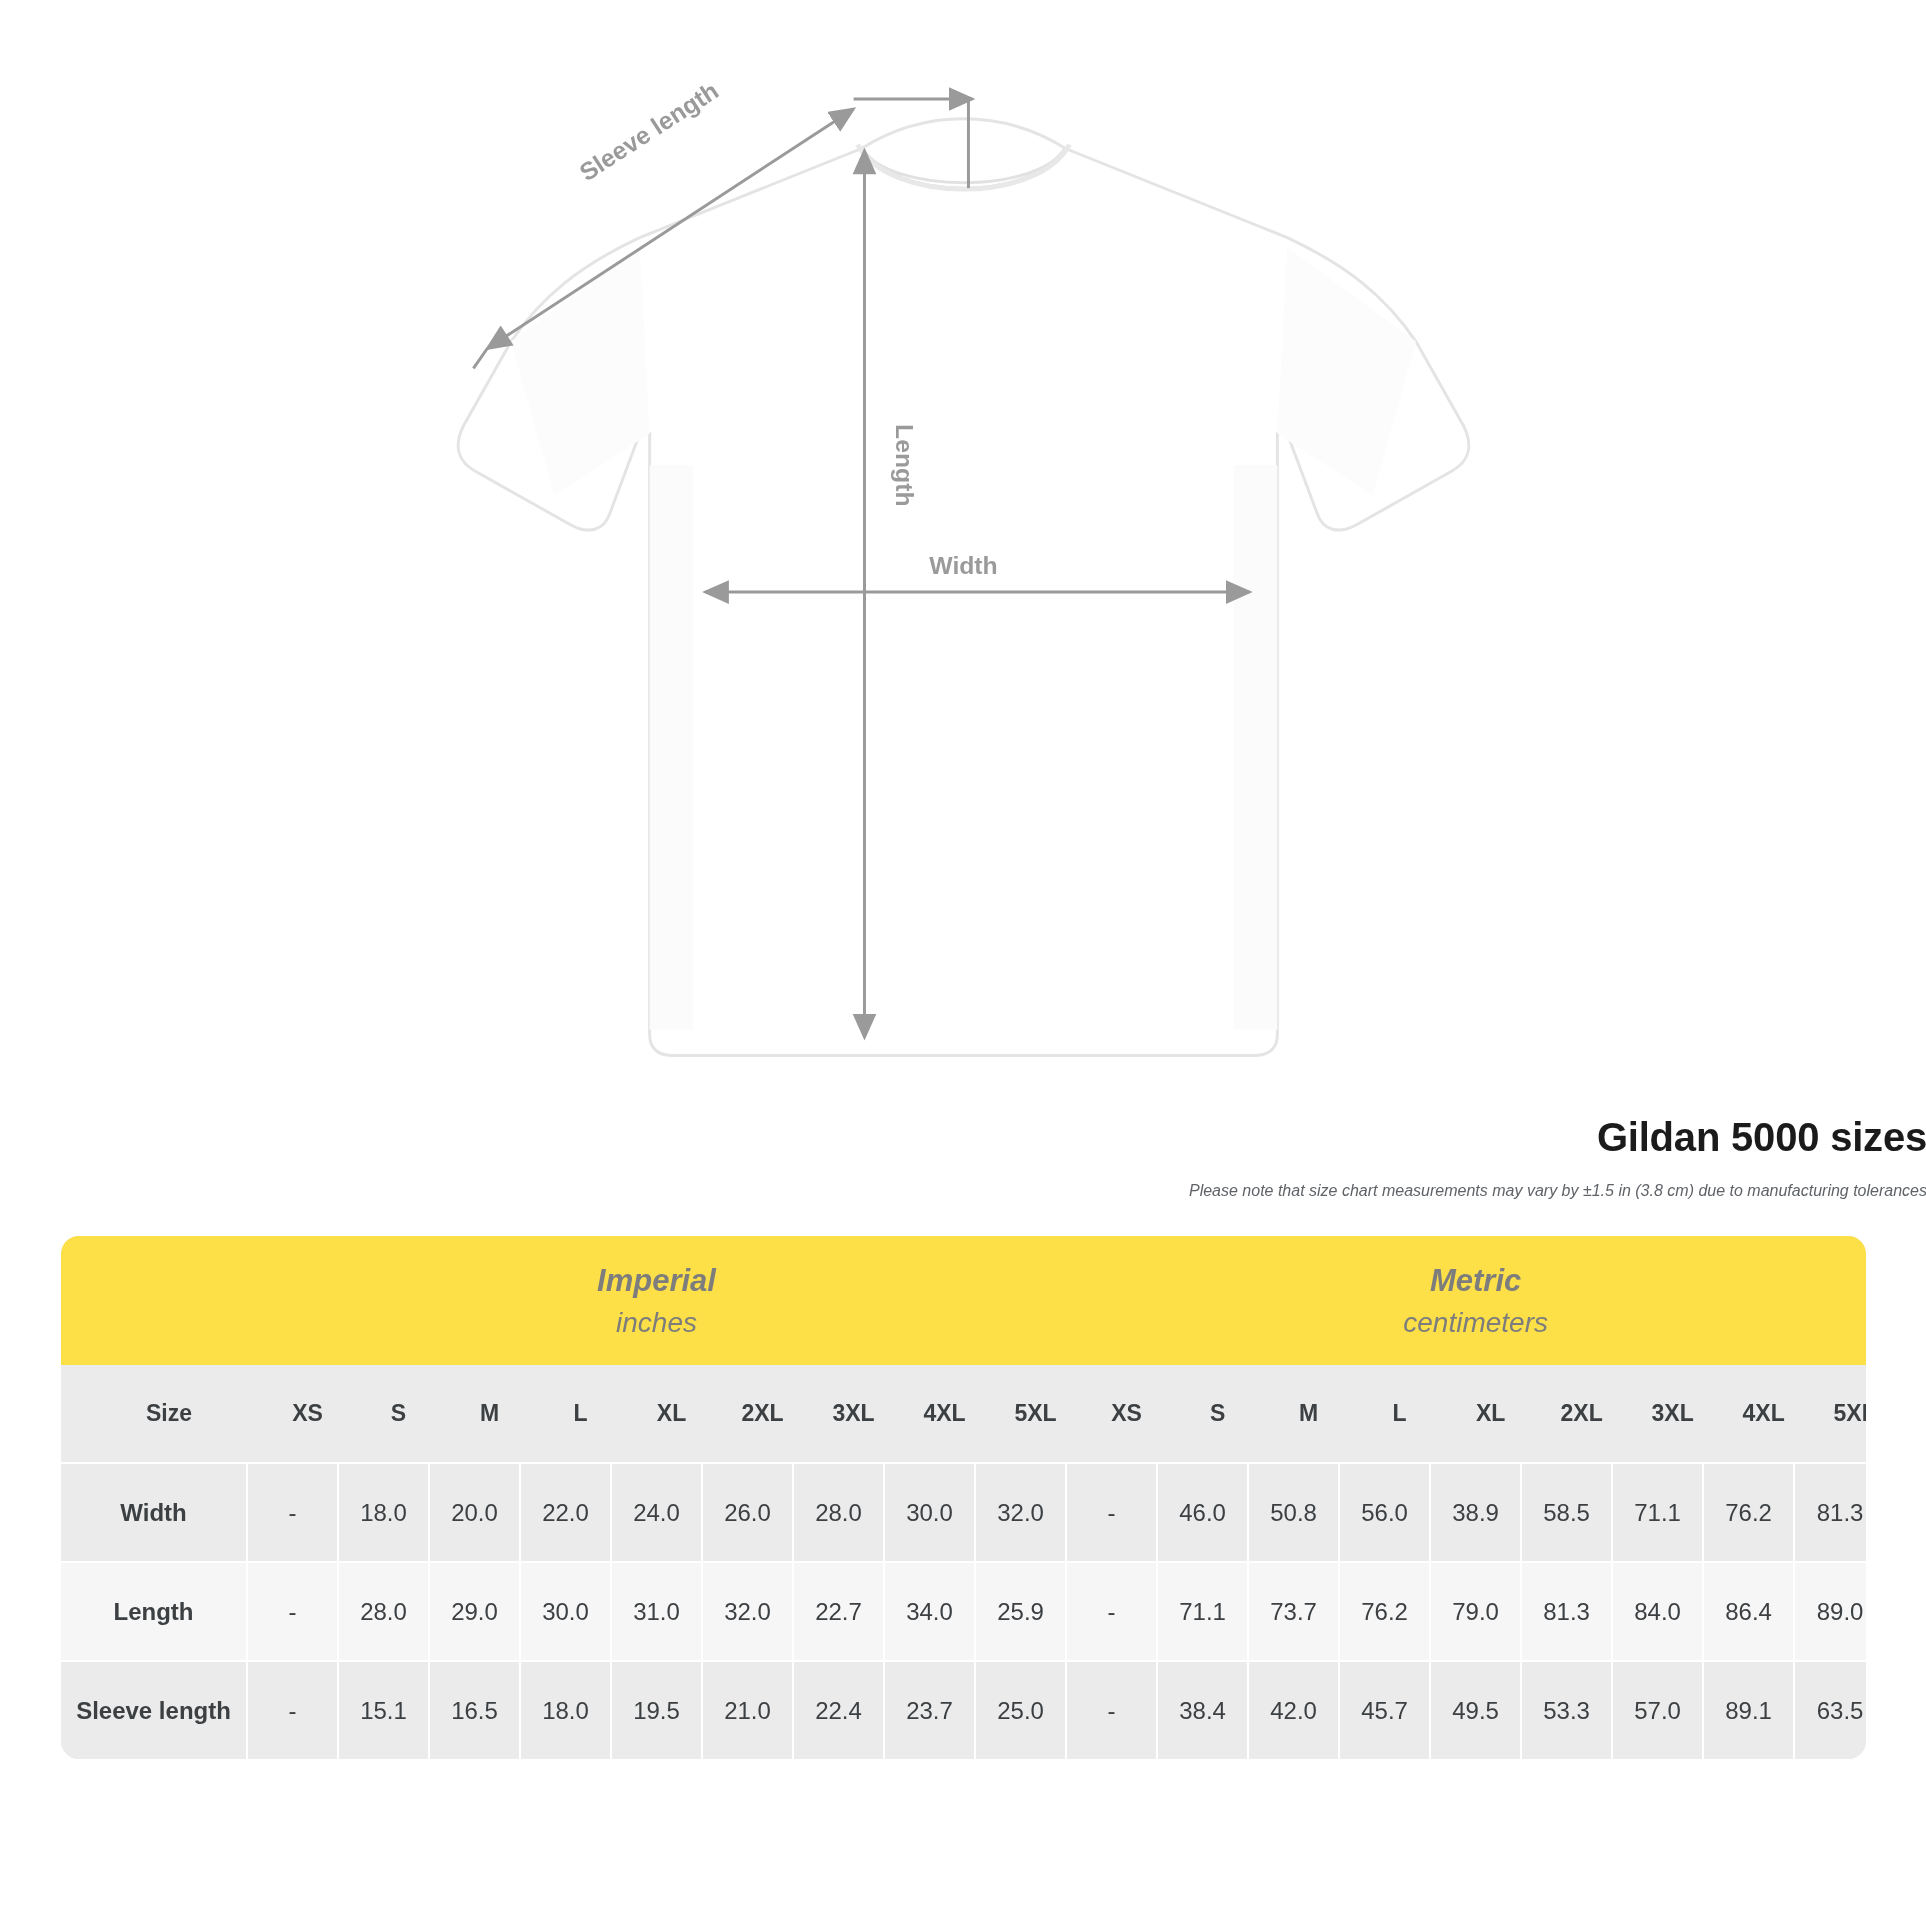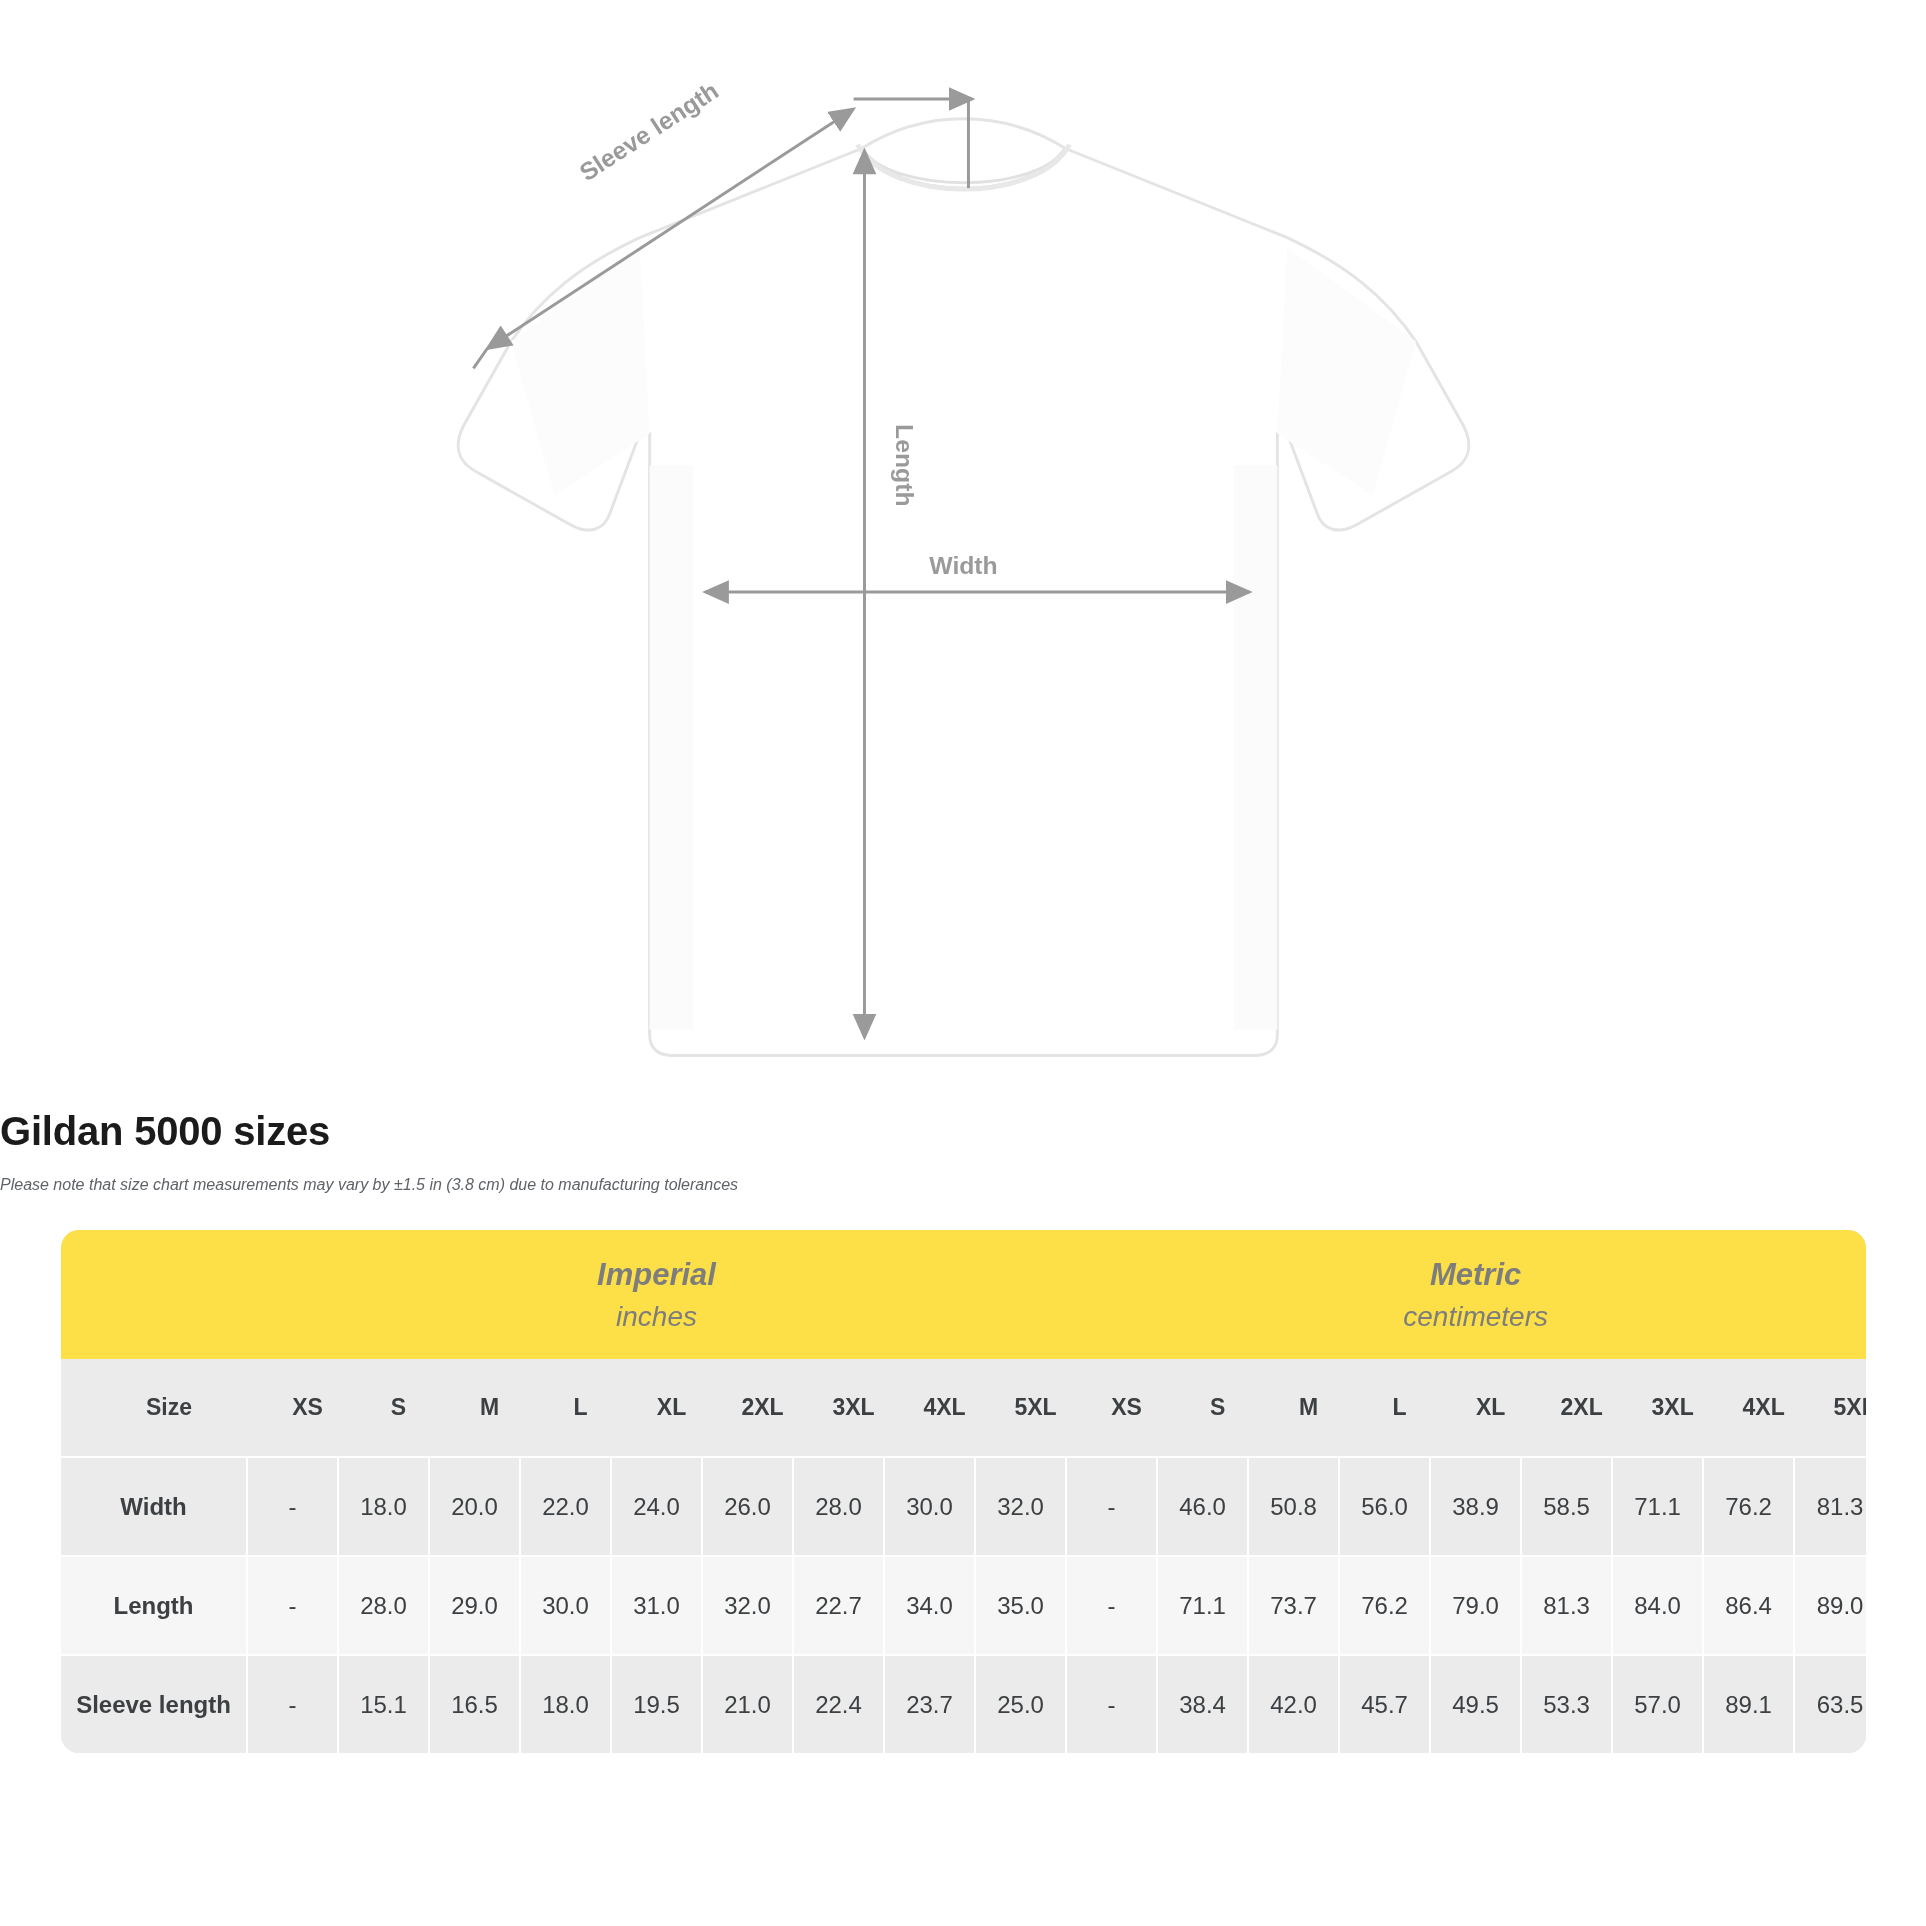--- a/index.html
+++ b/index.html
@@ -26,22 +26,22 @@
     position: relative;
     width: 1927px;
     height: 1099px;
   }
   .illus svg {
     display: block;
   }
 
   
   .title-block {
-    text-align: left;
-    margin-top: 10px;
+    text-align: right;
+    margin-top: 16px;
   }
   .chart-title {
     font-size: 40px;
     font-weight: bold;
     color: #1b1b1b;
     letter-spacing: -0.2px;
   }
   .chart-note {
     font-size: 16px;
     font-style: italic;
@@ -283,21 +283,21 @@
         <tr class="row plain">
           <td class="lbl">Length</td>
           <td>-</td>
           <td>28.0</td>
           <td>29.0</td>
           <td>30.0</td>
           <td>31.0</td>
           <td>32.0</td>
           <td>22.7</td>
           <td>34.0</td>
-          <td>35.0</td>
+          <td>25.9</td>
           <td>-</td>
           <td>71.1</td>
           <td>73.7</td>
           <td>76.2</td>
           <td>79.0</td>
           <td>81.3</td>
           <td>84.0</td>
           <td>86.4</td>
           <td>89.0</td>
         </tr>

